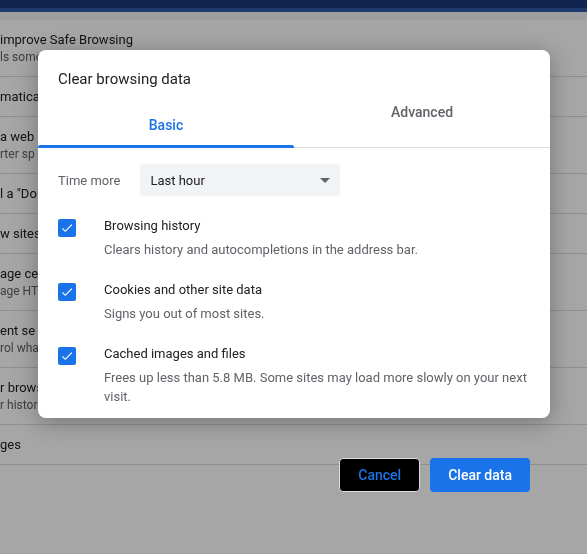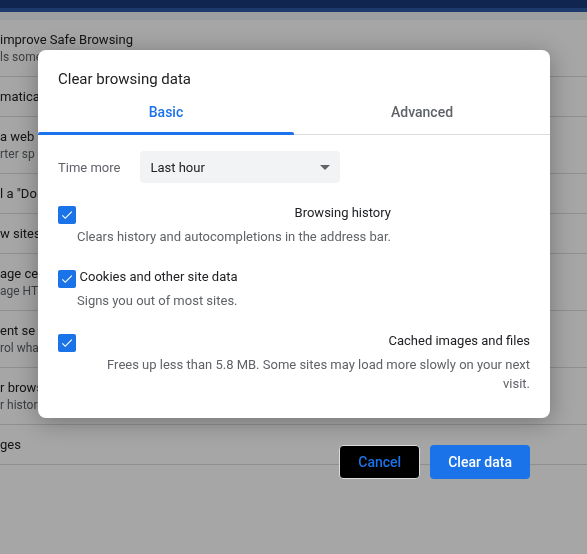--- a/index.html
+++ b/index.html
@@ -8,28 +8,28 @@
     .bg-bar2 { position: absolute; top: 8px; left: 0; right: 0; height: 4px; background: #2f5aa8; }
     .bg-list { position: absolute; top: 20px; left: 0; right: 0; bottom: 0; background: #fff; }
     .bg-row { border-bottom: 1px solid #dadce0; padding: 12px 0 12px 0; }
     .bg-title { font-size: 13px; color: #202124; padding-left: 0; }
     .bg-sub { font-size: 12px; color: #5f6368; margin-top: 3px; }
     .overlay { position: absolute; inset: 0; background: rgba(0,0,0,0.35); }
     .dialog { position: absolute; top: 50px; left: 38px; width: 512px; height: 368px; background: #fff; border-radius: 8px; box-shadow: 0 4px 24px rgba(0,0,0,0.3); display: flex; flex-direction: column; }
     .dlg-title { font-size: 15px; color: #202124; padding: 20px 20px 16px 20px; }
     .tabs { display: flex; border-bottom: 1px solid #dadce0; }
     .tab { flex: 1; text-align: center; font-size: 14px; font-weight: 500; color: #5f6368; padding: 0 0 14px 0; cursor: pointer; position: relative; }
-    .tab.active { color: #1a73e8; }
+    .tab.active { color: #1a73e8; margin-top: 13px; }
     .tab.active::after { content: ''; position: absolute; left: 0; right: 0; bottom: -1px; height: 3px; background: #1a73e8; border-radius: 2px 2px 0 0; }
     .body { flex: 1; padding: 16px 20px; }
     .time-row { display: flex; align-items: center; gap: 20px; margin-bottom: 22px; }
     .time-label { font-size: 13px; color: #5f6368; }
     .select { display: flex; align-items: center; justify-content: space-between; width: 200px; height: 32px; background: #f1f3f4; border-radius: 4px; padding: 0 10px; cursor: pointer; font-size: 13px; color: #202124; }
     .chev { width: 0; height: 0; border-left: 5px solid transparent; border-right: 5px solid transparent; border-top: 5px solid #5f6368; }
-    .opt { display: flex; gap: 1px; margin-bottom: 22px; text-align: right; }
+    .opt { display: flex; gap: 28px; margin-bottom: 22px; }
     .cb { flex: none; width: 18px; height: 18px; background: #1a73e8; border-radius: 2px; display: flex; align-items: center; justify-content: center; cursor: pointer; margin-top: 1px; }
     .cb svg { width: 14px; height: 14px; fill: #fff; }
     .opt-txt .t { font-size: 13px; color: #202124; }
     .opt-txt .d { font-size: 13px; color: #5f6368; margin-top: 8px; line-height: 1.45; }
     .footer { display: flex; justify-content: flex-end; gap: 10px; padding: 14px 20px 18px; }
     .btn { font-size: 14px; font-weight: 500; padding: 8px 18px; border-radius: 4px; cursor: pointer; border: none; }
     .btn-cancel { background: #000000; color: #1a73e8; border: 1px solid #dadce0; }
     .btn-primary { background: #1a73e8; color: #fff; }
   </style>
 </head>

